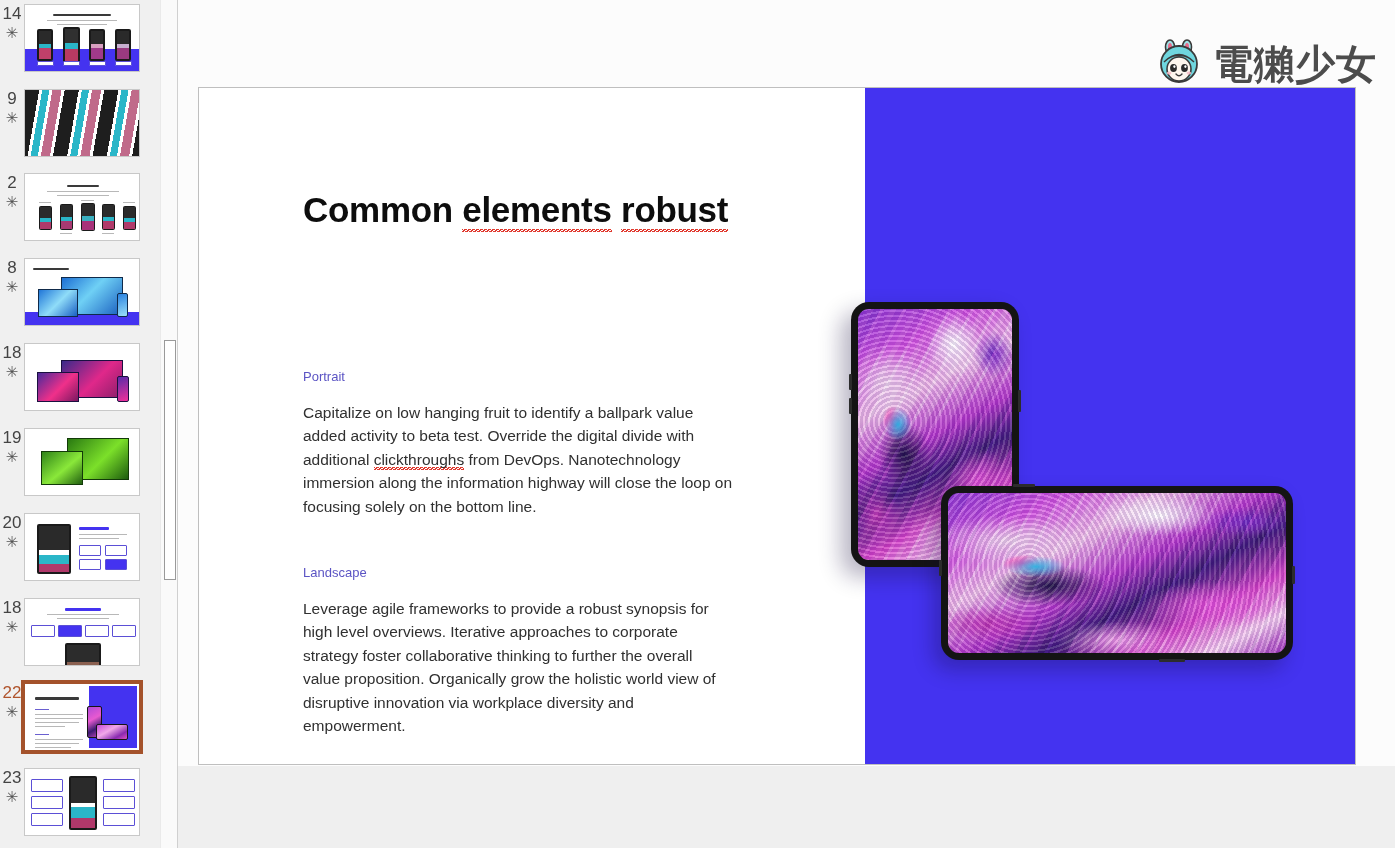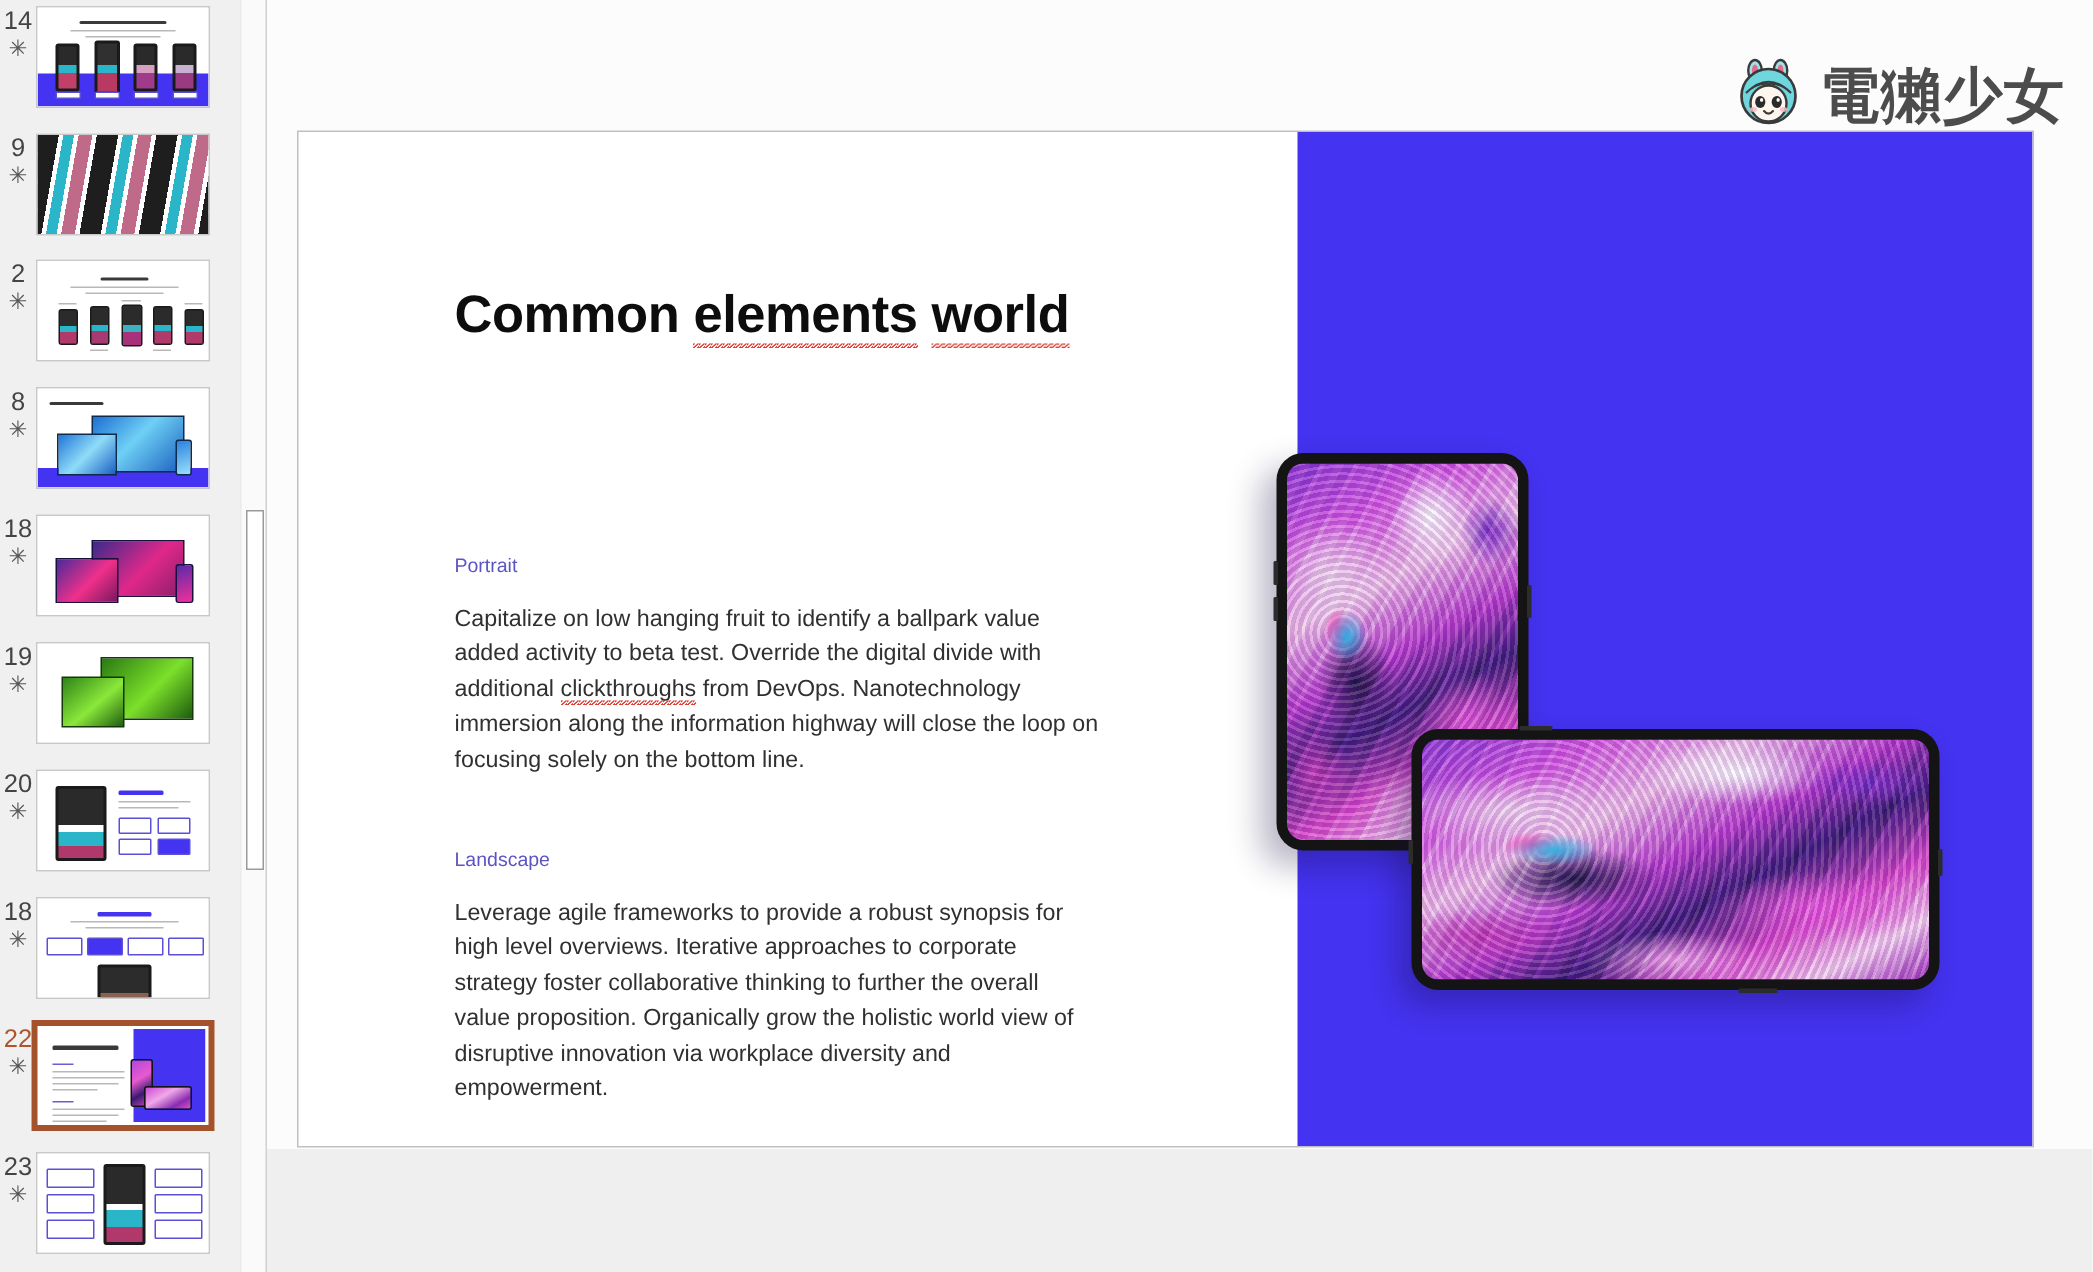--- a/index.html
+++ b/index.html
@@ -528,21 +528,21 @@
         </svg>
       </div>
       <div id="wm-text">電獺少女</div>
     </div>
 
     <div id="slide-canvas">
 
       <div id="slide-purple-panel"></div>
 
       <div id="slide-title">
-        <span>Common </span><span class="spell">elements</span><span> </span><span class="spell">world</span>
+        <span>Common </span><span class="spell">elements</span><span> </span><span class="spell">robust</span>
       </div>
 
       <div class="sec-heading" id="heading-portrait">Portrait</div>
       <div class="sec-body" id="body-portrait">
         <span>Capitalize on low hanging fruit to identify a ballpark value added activity to beta test. Override the digital divide with additional </span><span class="spellword">clickthroughs</span><span> from DevOps. Nanotechnology immersion along the information highway will close the loop on focusing solely on the bottom line.</span>
       </div>
 
       <div class="sec-heading" id="heading-landscape">Landscape</div>
       <div class="sec-body" id="body-landscape">
         <span>Leverage agile frameworks to provide a robust synopsis for high level overviews. Iterative approaches to corporate strategy foster collaborative thinking to further the overall value proposition. Organically grow the holistic world view of disruptive innovation via workplace diversity and empowerment.</span>

